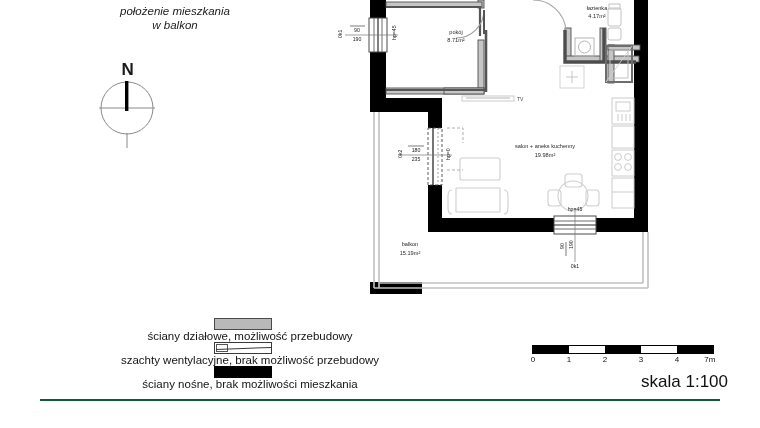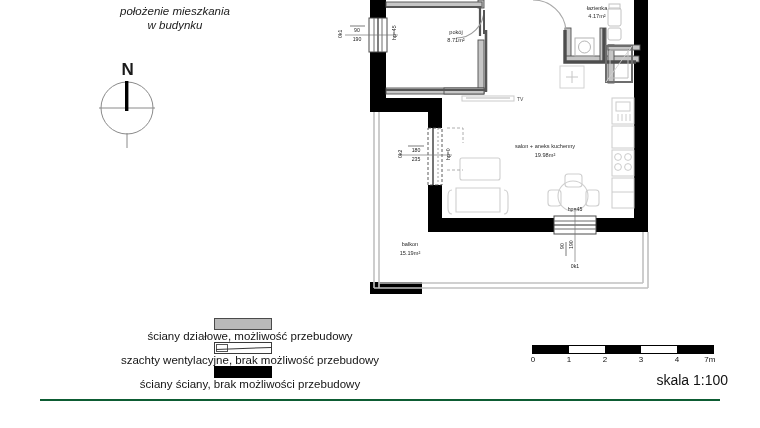--- a/index.html
+++ b/index.html
@@ -67,42 +67,42 @@
   .scalebar div { flex: 1 1 0; }
   .sb-dark { background: #000; }
   .sb-light { background: #fff; }
   .scaleticks { position: relative; width: 182px; height: 13px; margin-top: 1px; }
   .scaleticks span {
     position: absolute; top: 0; font-size: 8px; transform: translateX(-50%); color: #111;
   }
   .scaleticks span.end { transform: translateX(-88%); }
   .scaletext {
     margin-top: 4px; width: 196px; text-align: right;
-    font-size: 14px; color: #111;
+    font-size: 17px; color: #111;
   }
 
   
   .greenrule {
     position: absolute; left: 40px; top: 399px; width: 680px; height: 2px;
     background: #0d5c33;
   }
 
   
   #plan { position: absolute; left: 0; top: 0; }
 
   .tiny { font-family: "Liberation Sans", sans-serif; }
 </style>
 </head>
 <body>
 
 <div id="stage">
 
   <div class="hdr">
     <div>położenie mieszkania</div>
-    <div>w budynku</div>
+    <div>w balkon</div>
   </div>
 
   <div class="compass">
     <div class="nlabel">N</div>
     <svg width="100" height="90" viewBox="0 0 100 90">
       <circle cx="49" cy="48" r="26" fill="none" stroke="#8a8a8a" stroke-width="1"></circle>
       <line x1="49" y1="73" x2="49" y2="88" stroke="#8a8a8a" stroke-width="1"></line>
       <line x1="21" y1="48" x2="77" y2="48" stroke="#8a8a8a" stroke-width="1"></line>
       <rect x="47" y="21" width="3.4" height="30" fill="#000"></rect>
     </svg>
@@ -112,21 +112,21 @@
     <div class="legend-row">
       <span class="legend-swatch sw-partition"></span>
       <span class="legend-label">ściany działowe, możliwość przebudowy</span>
     </div>
     <div class="legend-row">
       <span class="legend-swatch sw-shaft"></span>
       <span class="legend-label">szachty wentylacyjne, brak możliwość przebudowy</span>
     </div>
     <div class="legend-row">
       <span class="legend-swatch sw-bearing"></span>
-      <span class="legend-label">ściany ściany, brak możliwości przebudowy</span>
+      <span class="legend-label">ściany nośne, brak możliwości mieszkania</span>
     </div>
   </div>
 
   <div class="scalebox">
     <div class="scalebar">
       <div class="sb-dark"></div>
       <div class="sb-light"></div>
       <div class="sb-dark"></div>
       <div class="sb-light"></div>
       <div class="sb-dark"></div>

